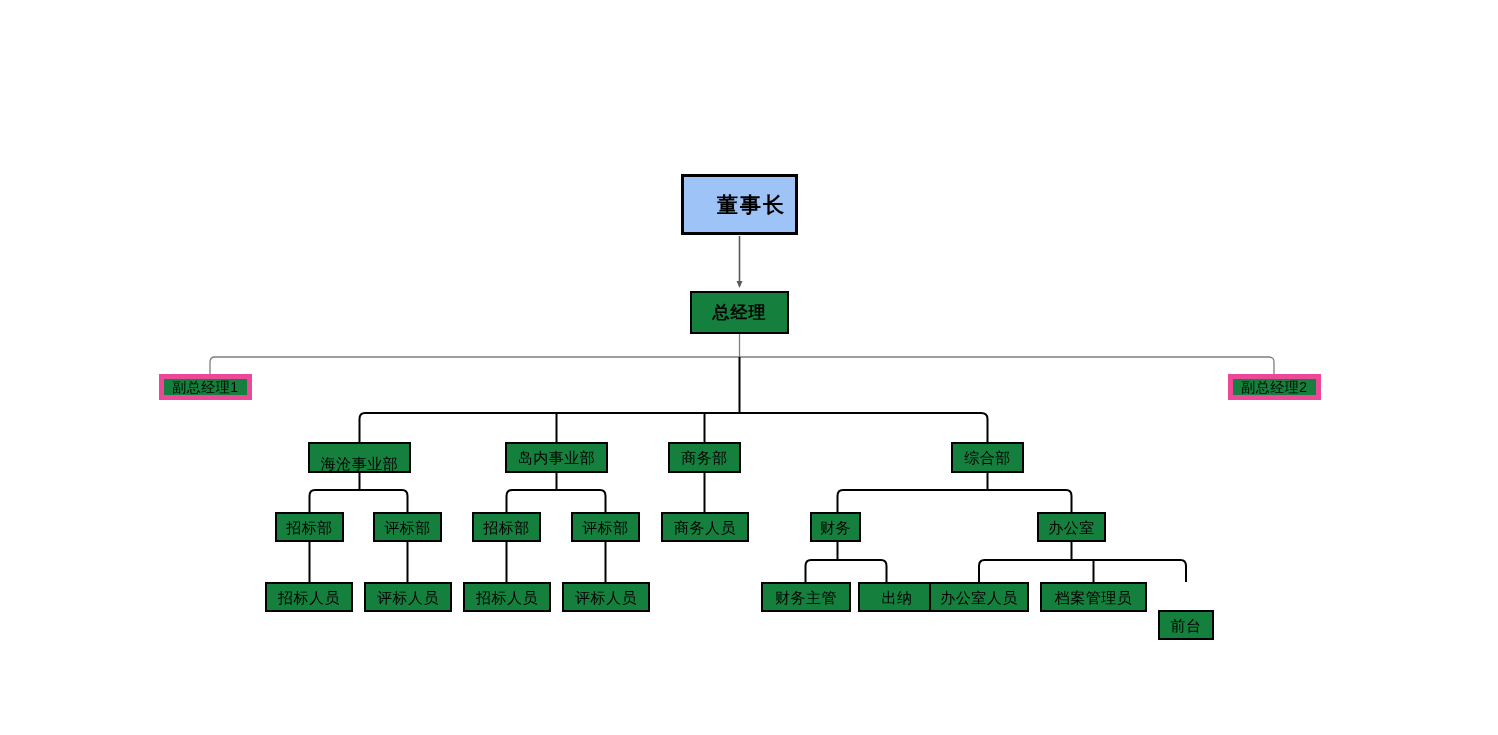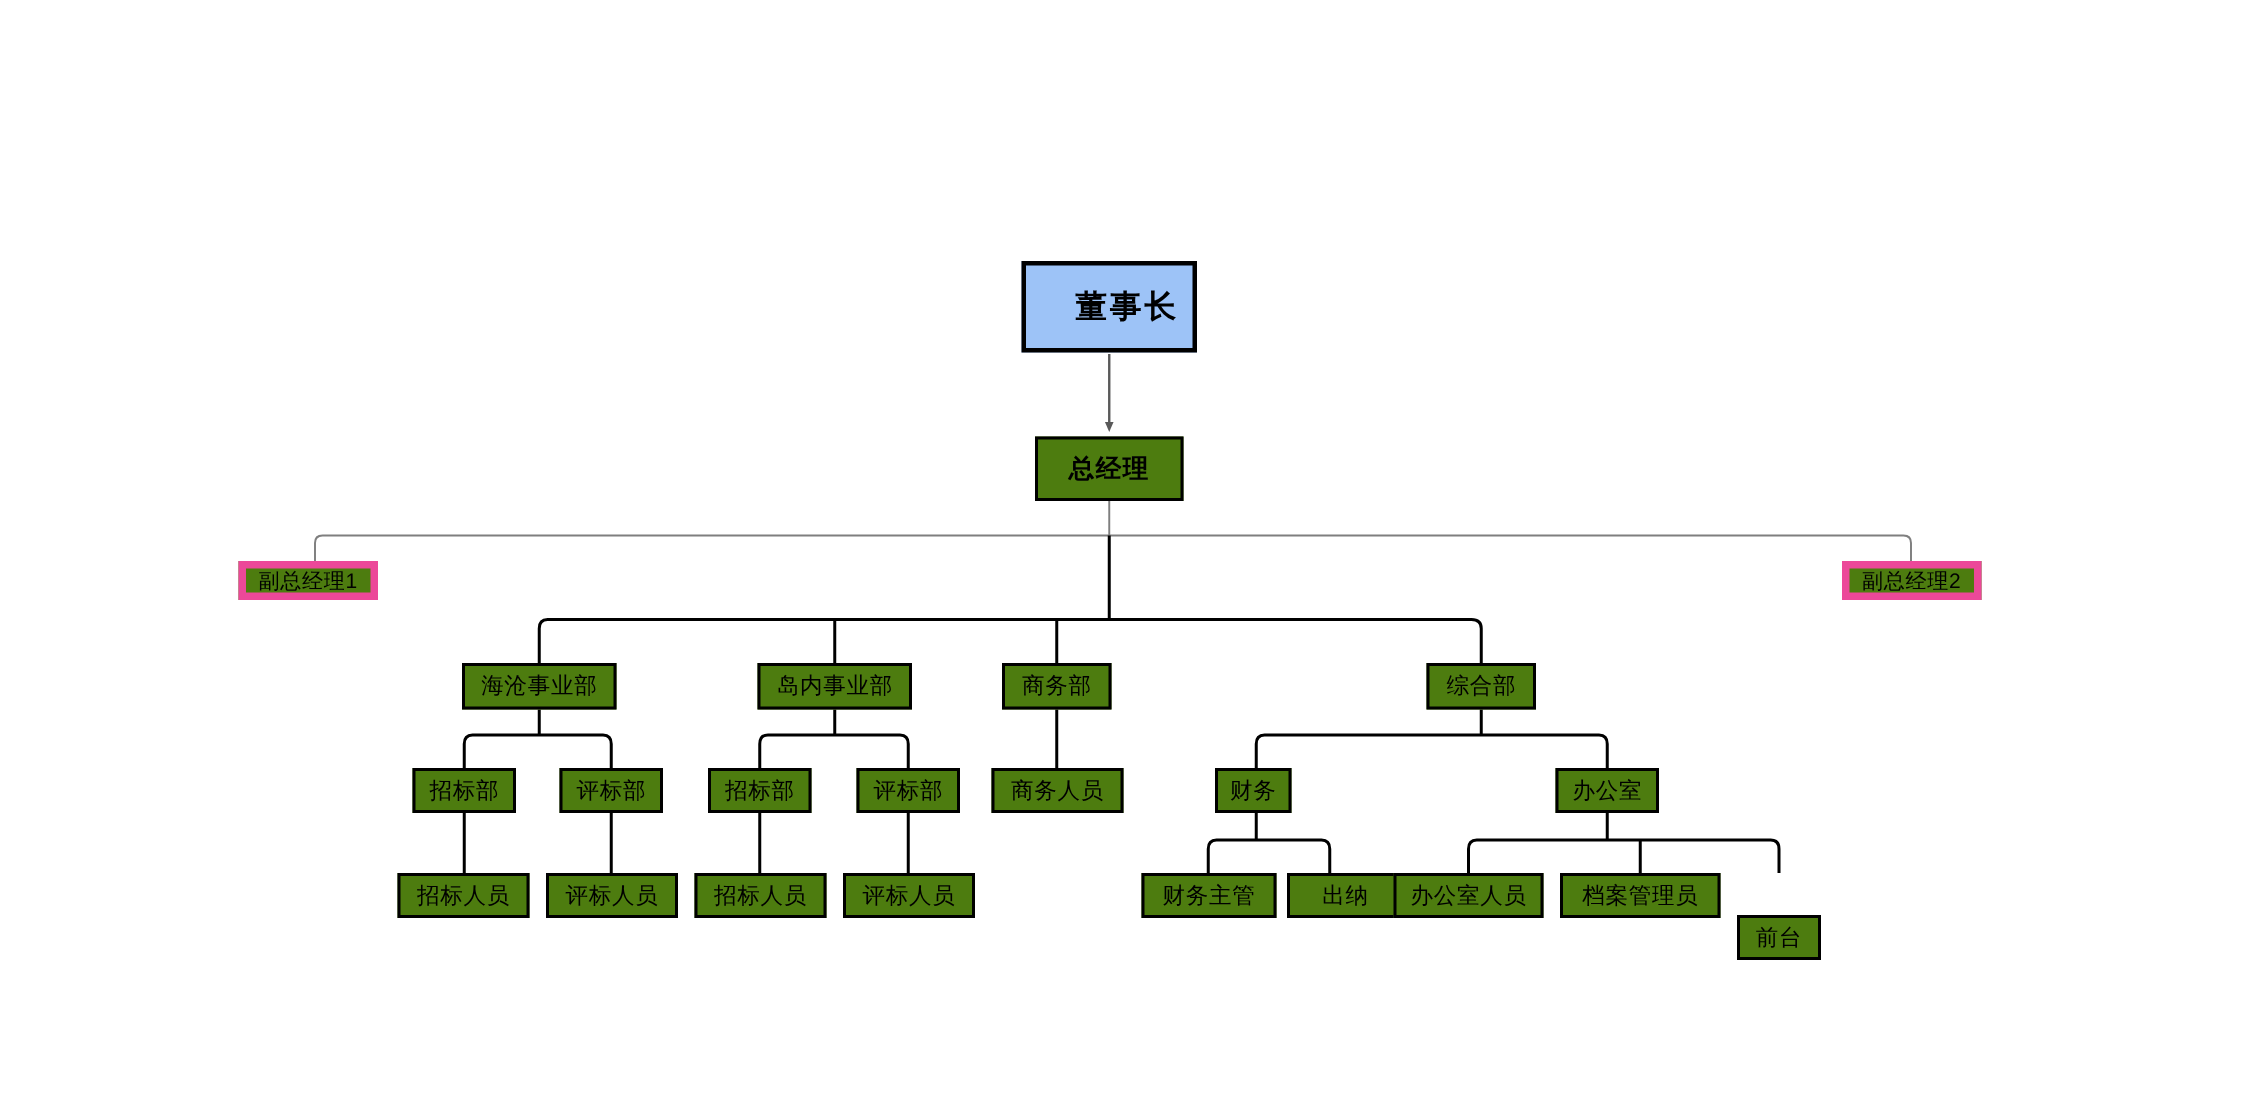--- a/index.html
+++ b/index.html
@@ -22,21 +22,21 @@
     width: 1498px;
     height: 735px;
     pointer-events: none;
   }
   .node {
     position: absolute;
     box-sizing: border-box;
     display: flex;
     align-items: center;
     justify-content: center;
-    background: #4d7c0f;
+    background: #15803d;
     border: 1px solid #000000;
     color: #000000;
     white-space: nowrap;
     line-height: 1;
     letter-spacing: 0.5px;
   }
   .node.root {
     background: #9dc3f7;
     border: 3px solid #000000;
     font-weight: bold;
@@ -142,21 +142,21 @@
   </div>
 
   <div class="node vice" style="left:159px;top:374px;width:93px;height:26px;">
     <span>副总经理1</span>
   </div>
 
   <div class="node vice" style="left:1228px;top:374px;width:93px;height:26px;">
     <span>副总经理2</span>
   </div>
 
-  <div class="node dept" style="left:308px;top:442px;width:103px;height:31px;">
+  <div class="node dept" style="left:308px;top:442px;width:103px;height:31px;align-items:flex-end;">
     <span>海沧事业部</span>
   </div>
 
   <div class="node dept" style="left:505px;top:442px;width:103px;height:31px;">
     <span>岛内事业部</span>
   </div>
 
   <div class="node dept" style="left:668px;top:442px;width:73px;height:31px;">
     <span>商务部</span>
   </div>

